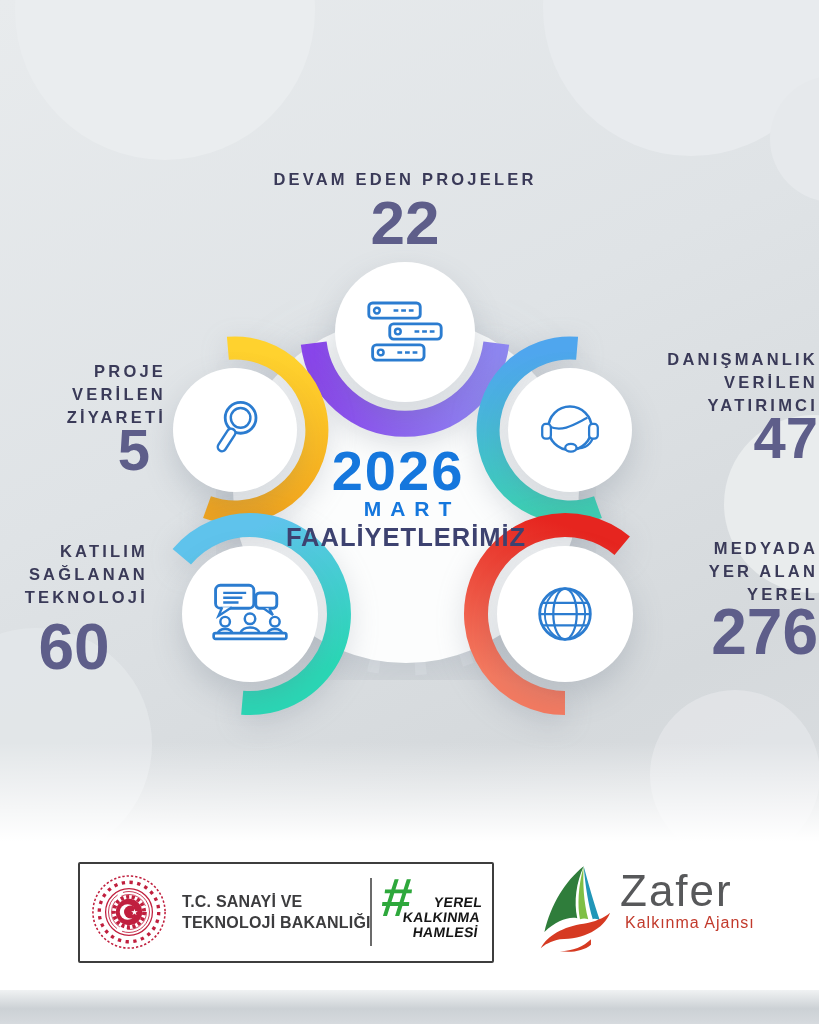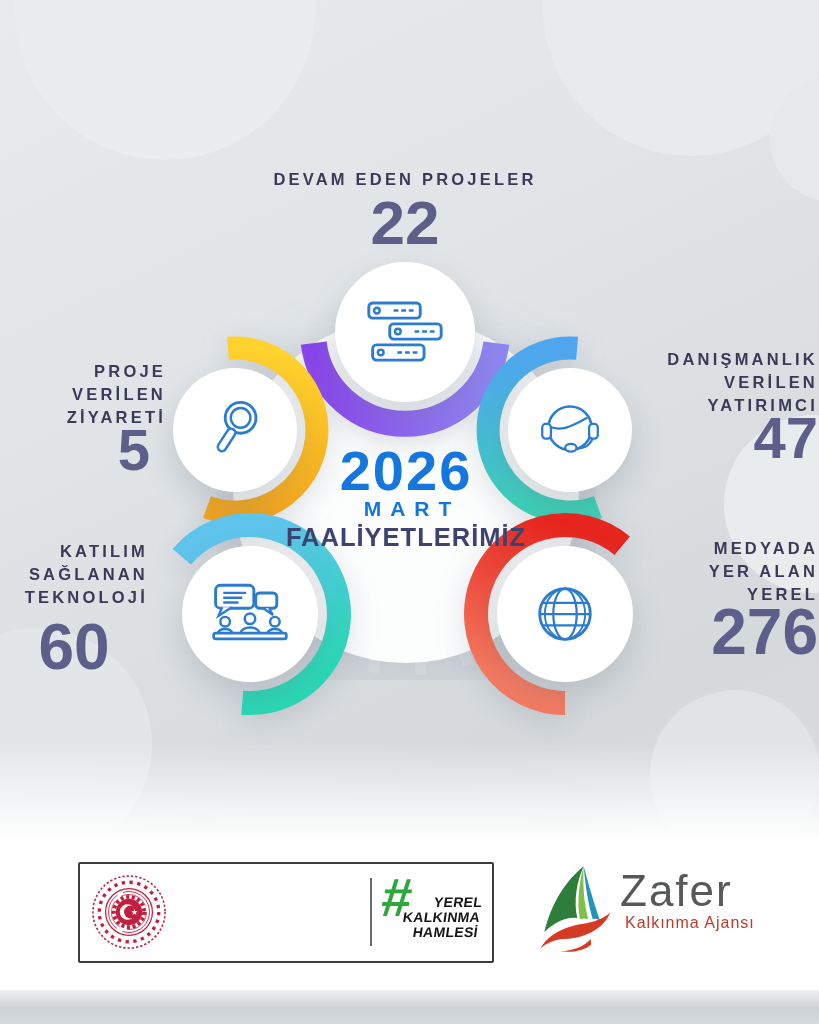--- a/index.html
+++ b/index.html
@@ -47,21 +47,21 @@
   .val-top{left:155px;top:188px;width:500px;font-size:62px;line-height:70px;}
   .lbl-left{left:16px;top:360px;width:150px;}
   .val-left{left:0;top:418px;width:150px;font-size:58px;line-height:64px;}
   .lbl-right{left:646px;top:348px;width:172px;}
   .val-right{left:646px;top:406px;width:172px;font-size:58px;line-height:64px;}
   .lbl-bl{left:0;top:540px;width:148px;}
   .val-bl{left:0;top:612px;width:148px;font-size:64px;line-height:70px;text-align:center;}
   .lbl-br{left:646px;top:537px;width:172px;}
   .val-br{left:646px;top:597px;width:172px;font-size:64px;line-height:70px;}
   
-  .center-year{position:absolute;left:256px;top:438px;width:300px;text-align:center;
+  .center-year{position:absolute;left:248px;top:438px;width:300px;text-align:center;
       font-size:56px;font-weight:800;letter-spacing:2px;color:#1577dd;}
   .center-month{position:absolute;left:262px;top:497px;width:300px;text-align:center;
       font-size:21px;font-weight:700;letter-spacing:9px;color:#1577dd;}
   .center-title{position:absolute;left:256px;top:523px;width:300px;text-align:center;
       font-size:25.5px;font-weight:800;letter-spacing:1px;color:#3d4270;}
   
   .ministry-box{position:absolute;left:78px;top:862px;width:412px;height:97px;background:#fff;
       border:2px solid #3d3d3d;border-radius:2px;}
   .emblem{position:absolute;left:10px;top:9px;}
   .ministry-name{position:absolute;left:102px;top:27px;font-size:16px;font-weight:700;
@@ -260,20 +260,24 @@
         <circle cx="40" cy="40" r="24" stroke-width="1.3"></circle>
         <circle cx="40" cy="40" r="21" stroke-width="0.9" stroke-dasharray="40 6"></circle>
         <circle cx="40" cy="40" r="18" stroke-width="0.8" stroke-dasharray="30 8"></circle>
         <circle cx="40" cy="40" r="15.5" stroke-width="4" stroke-dasharray="3.2 2.6"></circle>
       </g>
       <circle cx="40" cy="40" r="13.5" fill="#c01f3e"></circle>
       <circle cx="38.5" cy="40" r="8" fill="#fff"></circle>
       <circle cx="41.5" cy="40" r="6.6" fill="#c01f3e"></circle>
       <text x="45.5" y="43.2" font-size="8.5" text-anchor="middle" fill="#fff">★</text>
     </svg>
+    <div class="ministry-name">
+      <div>T.C. SANAYİ VE</div>
+      <div>TEKNOLOJİ BAKANLIĞI</div>
+    </div>
     <div class="vdivider"></div>
     <div class="hamle-hash">#</div>
     <div class="hamle-lines">
       <div>YEREL</div>
       <div>KALKINMA</div>
       <div>HAMLESİ</div>
     </div>
   </div>
 
   <svg class="zafer-logo" width="84" height="100" viewBox="0 0 92 104">

